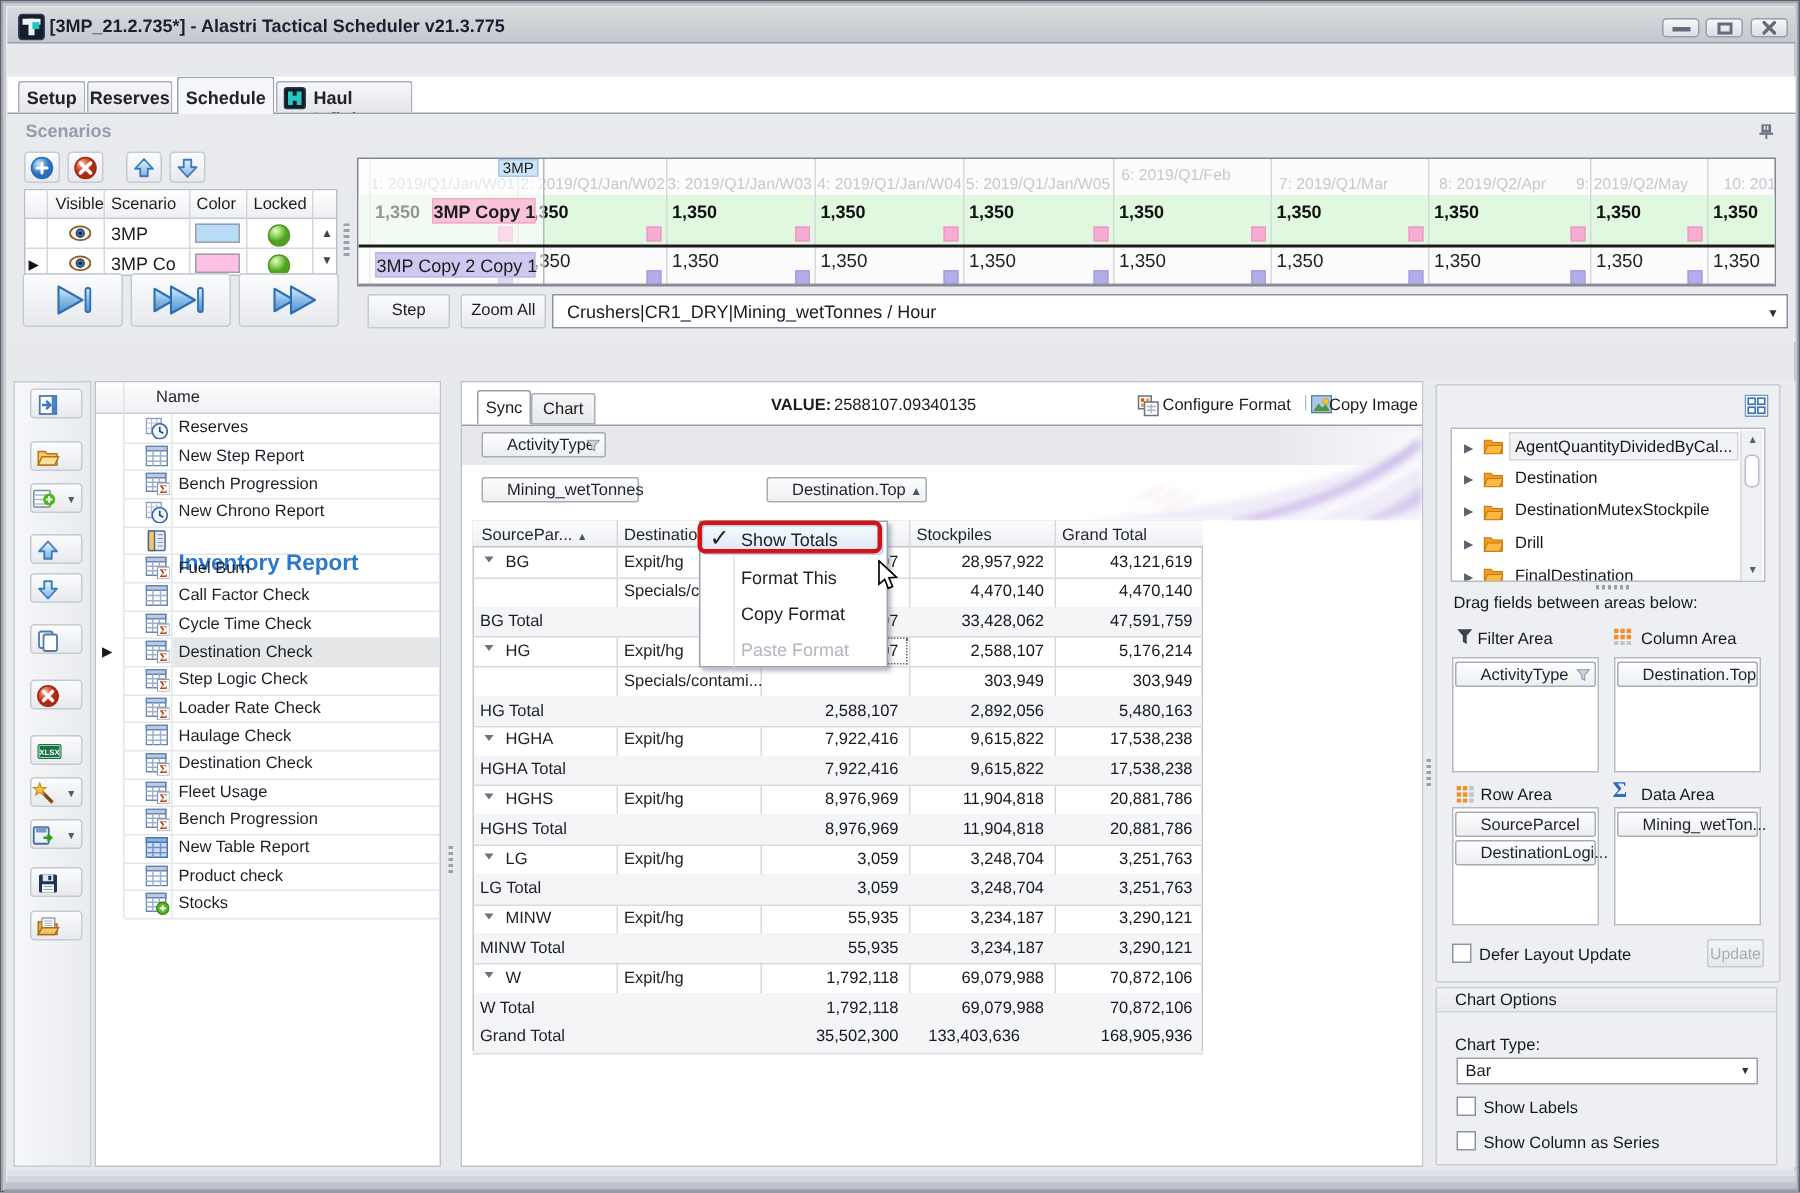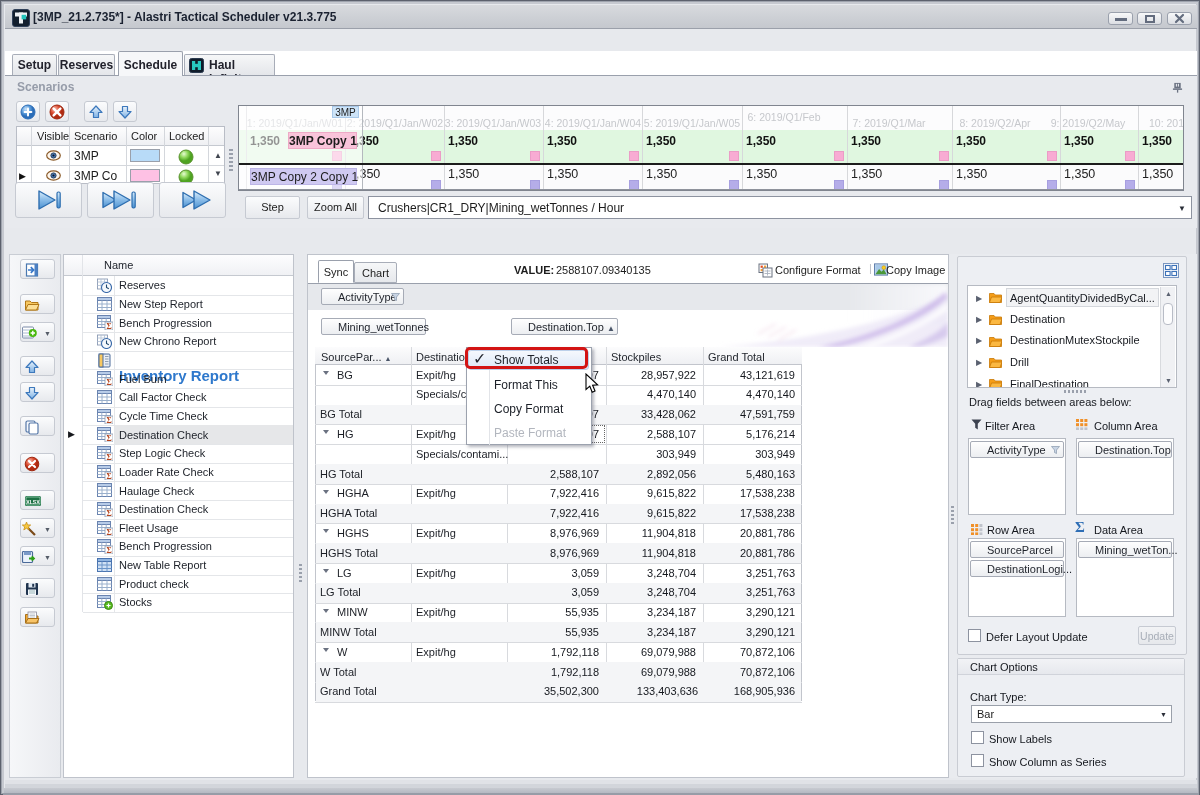--- a/index.html
+++ b/index.html
@@ -657,21 +657,21 @@
       <div style="position:absolute;left:8px;top:407.0px;width:191px;height:19.8px;background:#f4f5f7;"></div>
       <div style="position:absolute;left:12px;top:410.5px;color:#1c1f26;">W Total</div>
       <div style="position:absolute;left:199px;top:410.5px;width:92px;text-align:right;color:#15181e;">1,792,118</div>
       <div style="position:absolute;left:298px;top:410.5px;width:90px;text-align:right;color:#15181e;">69,079,988</div>
       <div style="position:absolute;left:395px;top:410.5px;width:92px;text-align:right;color:#15181e;">70,872,106</div>
       <div style="position:absolute;left:7px;top:426.8px;width:487px;height:1px;background:#d8dade;"></div>
       <div style="position:absolute;left:8px;top:426.8px;width:485px;height:19.8px;background:#f4f5f7;"></div>
       <div style="position:absolute;left:8px;top:426.8px;width:191px;height:19.8px;background:#f4f5f7;"></div>
       <div style="position:absolute;left:12px;top:430.3px;color:#1c1f26;">Grand Total</div>
       <div style="position:absolute;left:199px;top:430.3px;width:92px;text-align:right;color:#15181e;">35,502,300</div>
-      <div style="position:absolute;left:300px;top:430.3px;width:90px;text-align:right;color:#15181e;">133,403,636</div>
+      <div style="position:absolute;left:282px;top:430.3px;width:90px;text-align:right;color:#15181e;">133,403,636</div>
       <div style="position:absolute;left:395px;top:430.3px;width:92px;text-align:right;color:#15181e;">168,905,936</div>
       <div style="position:absolute;left:7px;top:446.6px;width:487px;height:1px;background:#d8dade;"></div>
       <div style="position:absolute;left:200px;top:170.4px;width:97px;height:17.8px;border:1px dotted #666;"></div>
   </div>
   <div style="position:absolute;left:4px;top:779px;width:1192px;height:4px;background:#e0e2e7;"></div>
   <div style="position:absolute;left:4px;top:783px;width:1192px;height:4px;background:#d2d5db;"></div>
   <div style="position:absolute;left:3px;top:787px;width:1194px;height:5px;background:linear-gradient(#c7cad1,#b5b9c2);"></div>
   <div style="position:absolute;left:2px;top:792px;width:1196px;height:2px;background:#979ca7;"></div>
 
   <div id="rpanel" style="position:absolute;left:948px;top:253px;width:248px;height:524px;background:#e9ebef;">

